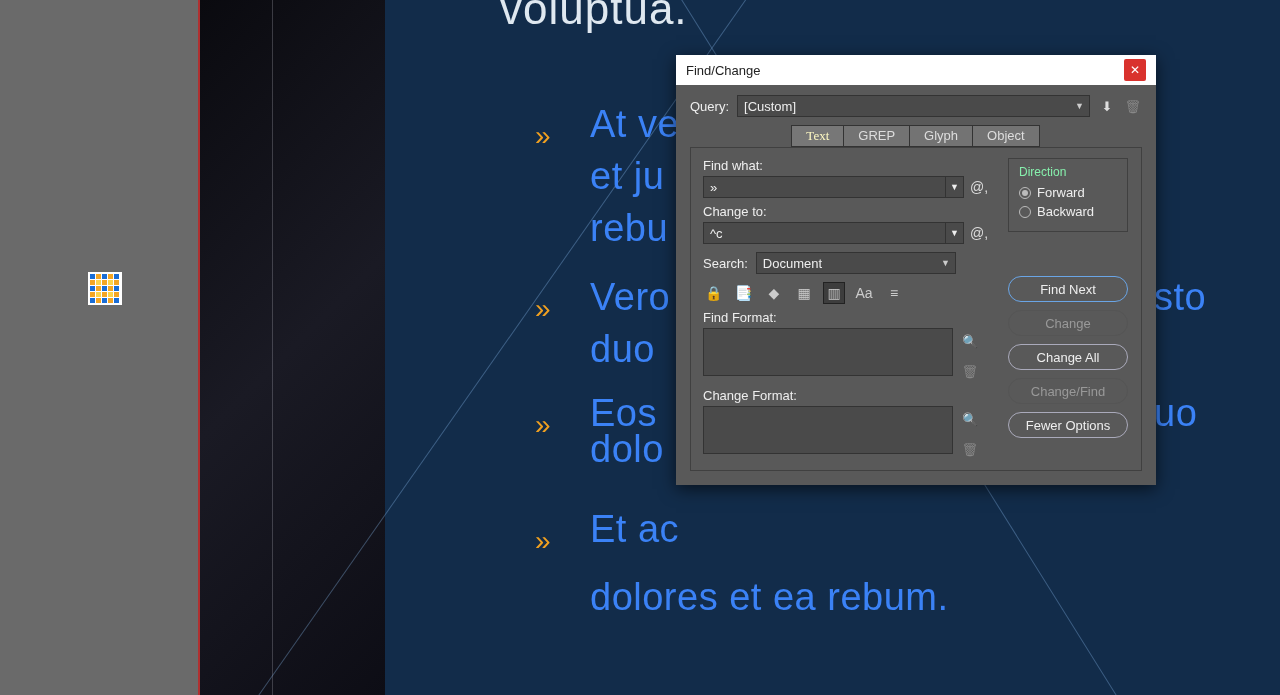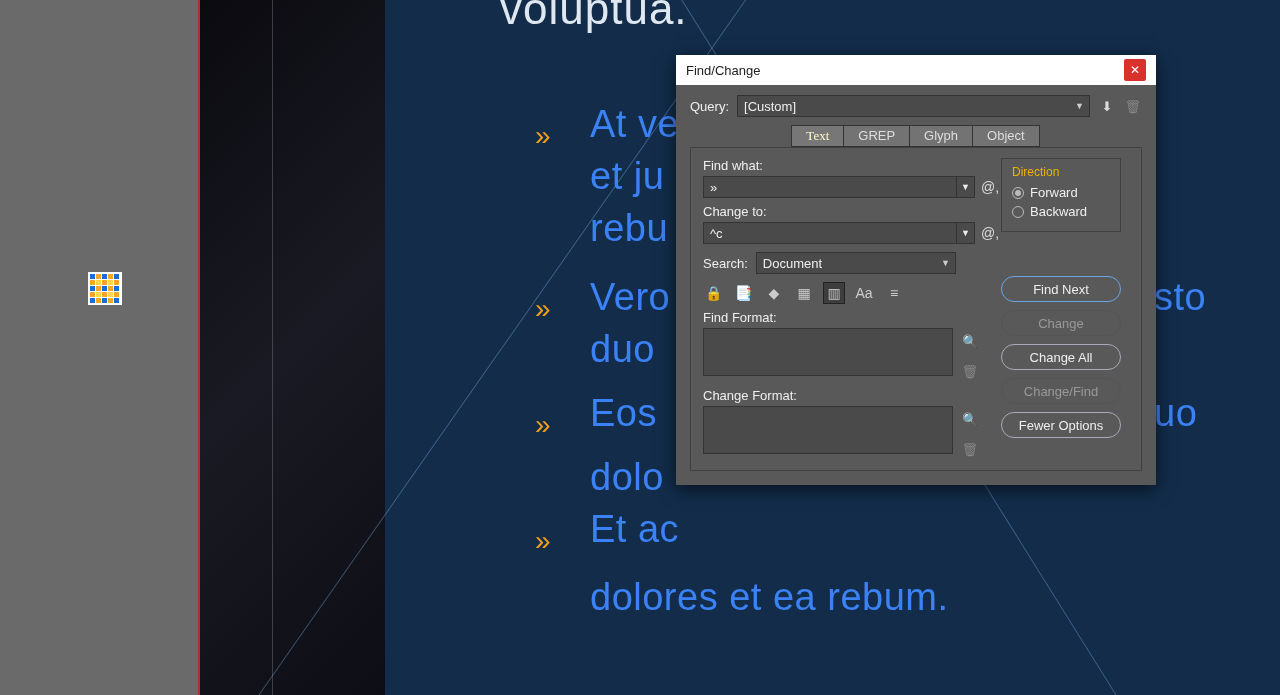--- a/index.html
+++ b/index.html
@@ -38,40 +38,40 @@
 .dropdown { background:#4a4a4a; border:1px solid #333; color:#eee; height:22px; display:flex; align-items:center; padding:0 6px; position:relative; }
 .dropdown.wide { flex:1; }
 .dropdown .caret { position:absolute; right:5px; top:50%; transform:translateY(-50%); font-size:9px; color:#ccc; }
 .icon-btn { width:18px; height:18px; display:inline-flex; align-items:center; justify-content:center; color:#ddd; cursor:pointer; }
 .icon-btn.disabled { color:#888; }
 
 .tabs { display:flex; justify-content:center; margin-bottom:0; }
 .tab { border:1px solid #333; background:#737373; color:#ddd; font-size:13px; padding:2px 14px; cursor:pointer; margin-left:-1px;}
 .tab.active { background:#777; color:#fef9c3;font-family:Liberation Serif, serif; }
 
-.panel { border:1px solid #404040; padding:10px 20px 12px 12px; display:flex; gap:2px; }
+.panel { border:1px solid #404040; padding:10px 13px 12px 12px; display:flex; gap:20px; }
 .panel-left { flex:1; }
 .panel-right { width:120px; display:flex; flex-direction:column; gap:8px; }
 
 .field-label { font-size:13px; color:#eee; margin-bottom:3px; margin-top:6px; }
 .combo-row { display:flex; align-items:center; gap:6px; }
 .combo { flex:1; background:#4a4a4a; border:1px solid #333; height:22px; display:flex; align-items:center; padding:0 6px; color:#eee; position:relative; }
 .combo .caret-box { position:absolute; right:0; top:0; width:18px; height:100%; border-left:1px solid #333; display:flex; align-items:center; justify-content:center; font-size:9px; }
 .at-icon { width:18px; font-size:14px; color:#ddd; cursor:pointer; text-align:center; }
 
 .icon-row { display:flex; gap:8px; margin-top:8px; margin-bottom:6px; }
 .tool-icon { width:22px; height:22px; display:flex; align-items:center; justify-content:center; color:#ccc; cursor:pointer; font-size:14px;}
 .tool-icon.active { background:#3d3d3d; border:1px solid #222; }
 
 .format-box { background:#4a4a4a; border:1px solid #333; height:48px; width:250px; }
 .format-wrap { display:flex; align-items:flex-start; gap:8px; margin-bottom:8px;}
 .format-side { display:flex; flex-direction:column; gap:12px; padding-top:4px;}
 
 .direction-box { border:1px solid #404040; padding:6px 10px 8px 10px; }
-.direction-box .legend { font-size:12px; color:#eab308; margin-bottom:6px; }
+.direction-box .legend { font-size:12px; color:#86efac; margin-bottom:6px; }
 .radio-row { display:flex; align-items:center; gap:6px; font-size:13px; color:#eee; margin-bottom:4px; cursor:pointer;}
 .radio { width:12px; height:12px; border:1px solid #bbb; border-radius:50%; display:inline-flex; align-items:center; justify-content:center;}
 .radio.checked::after { content:""; width:6px; height:6px; background:#bbb; border-radius:50%; }
 
 .btn { border:1px solid #aab; background:#595959; color:#eee; font-size:13px; height:26px; border-radius:13px; display:flex; align-items:center; justify-content:center; cursor:pointer; }
 .btn.primary { border:1px solid #6aa5e6; }
 .btn.disabled { color:#999; border-color:#555; cursor:default; }
 
 .footer { display:flex; justify-content:flex-end; padding:12px 14px 14px 14px; }
 .footer .btn { width:90px; }
@@ -126,21 +126,21 @@
   <span class="bline" style="left:390px; top:207px;">rebu</span>
 
   <span class="bullet" style="left:335px; top:293px;">»</span>
   <span class="bline" style="left:390px; top:276px;">Vero</span>
   <span class="bline" style="left:954px; top:276px;">sto</span>
   <span class="bline" style="left:390px; top:328px;">duo</span>
 
   <span class="bullet" style="left:335px; top:409px;">»</span>
   <span class="bline" style="left:390px; top:392px;">Eos</span>
   <span class="bline" style="left:954px; top:392px;">uo</span>
-  <span class="bline" style="left:390px; top:456px;">dolo</span>
+  <span class="bline" style="left:390px; top:428px;">dolo</span>
 
   <span class="bullet" style="left:335px; top:525px;">»</span>
   <span class="bline" style="left:390px; top:508px;">Et ac</span>
   <span class="bline" style="left:390px; top:576px;">dolores et ea rebum.</span>
 </div>
 
 <div class="dialog">
   <div class="titlebar">
     <span>Find/Change</span>
     <span class="spacer"></span>

